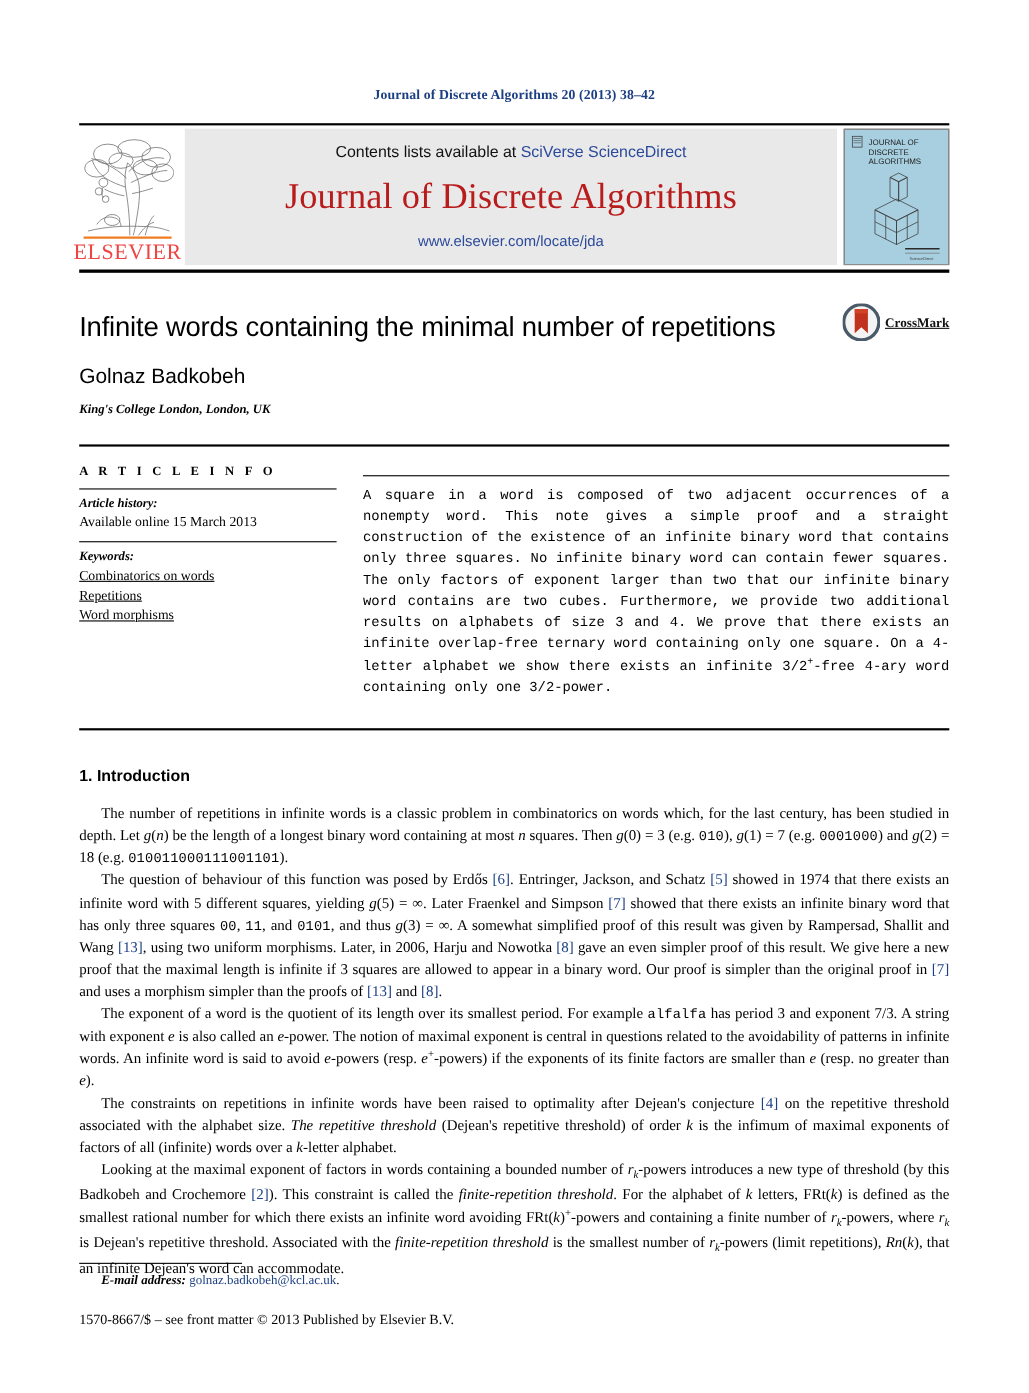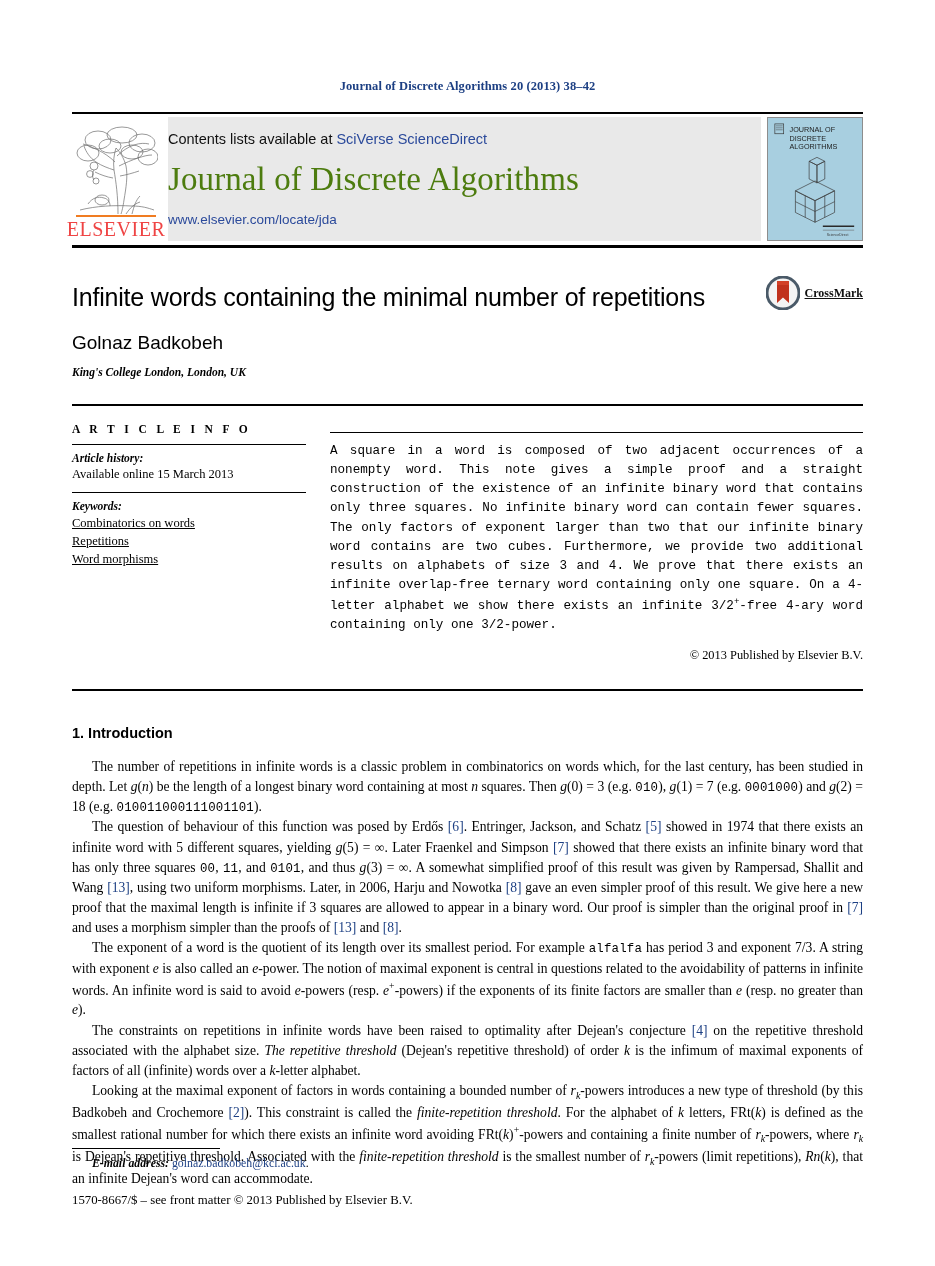--- a/index.html
+++ b/index.html
@@ -68,36 +68,36 @@
     line-height: 1;
     margin-top: 1px;
   }
   .masthead-center {
     flex: 1 1 auto;
     background: #e9e9e9;
     margin: 0 6px 0 8px;
     display: flex;
     flex-direction: column;
     justify-content: space-between;
-    align-items: flex-start;
+    align-items: center;
     padding: 14px 0 14px 0;
     box-sizing: border-box;
   }
   .contents-line {
     font-family: "Liberation Sans", sans-serif;
     font-size: 14.5px;
     color: #111;
   }
   .contents-line .sd-link {
     color: #2b4a9b;
   }
   .journal-name {
     font-family: "Liberation Serif", serif;
     font-size: 33px;
-    color: #4d7c0f;
+    color: #b91c1c;
     letter-spacing: 0.1px;
   }
   .journal-url {
     font-family: "Liberation Sans", sans-serif;
     font-size: 13.5px;
     color: #2b4a9b;
   }
   .cover-thumb {
     flex: 0 0 96px;
     width: 96px;
@@ -396,21 +396,20 @@
       <div class="kw-block">
         <div class="kw-item">Combinatorics on words</div>
         <div class="kw-item">Repetitions</div>
         <div class="kw-item">Word morphisms</div>
       </div>
     </div>
 
     <div class="col-abstract">
       <div class="hr-thin-abs"></div>
       <div class="abstract-text">A square in a word is composed of two adjacent occurrences of a nonempty word. This note gives a simple proof and a straight construction of the existence of an infinite binary word that contains only three squares. No infinite binary word can contain fewer squares. The only factors of exponent larger than two that our infinite binary word contains are two cubes. Furthermore, we provide two additional results on alphabets of size 3 and 4. We prove that there exists an infinite overlap-free ternary word containing only one square. On a 4-letter alphabet we show there exists an infinite 3/2<sup>+</sup>-free 4-ary word containing only one 3/2-power.</div>
-      <div class="copyright-line">© 2013 Published by Elsevier B.V.</div>
     </div>
   </div>
   <div class="info-rule-bottom"></div>
 
   <div class="body-sec">
     <h2 class="sec-title">1. Introduction</h2>
     <p class="para">The number of repetitions in infinite words is a classic problem in combinatorics on words which, for the last century, has been studied in depth. Let <span class="mi">g</span>(<span class="mi">n</span>) be the length of a longest binary word containing at most <span class="mi">n</span> squares. Then <span class="mi">g</span>(0) = 3 (e.g. <span class="mono">010</span>), <span class="mi">g</span>(1) = 7 (e.g. <span class="mono">0001000</span>) and <span class="mi">g</span>(2) = 18 (e.g. <span class="mono">010011000111001101</span>).</p>
     <p class="para">The question of behaviour of this function was posed by Erdős <span class="ref">[6]</span>. Entringer, Jackson, and Schatz <span class="ref">[5]</span> showed in 1974 that there exists an infinite word with 5 different squares, yielding <span class="mi">g</span>(5) = ∞. Later Fraenkel and Simpson <span class="ref">[7]</span> showed that there exists an infinite binary word that has only three squares <span class="mono">00</span>, <span class="mono">11</span>, and <span class="mono">0101</span>, and thus <span class="mi">g</span>(3) = ∞. A somewhat simplified proof of this result was given by Rampersad, Shallit and Wang <span class="ref">[13]</span>, using two uniform morphisms. Later, in 2006, Harju and Nowotka <span class="ref">[8]</span> gave an even simpler proof of this result. We give here a new proof that the maximal length is infinite if 3 squares are allowed to appear in a binary word. Our proof is simpler than the original proof in <span class="ref">[7]</span> and uses a morphism simpler than the proofs of <span class="ref">[13]</span> and <span class="ref">[8]</span>.</p>
     <p class="para">The exponent of a word is the quotient of its length over its smallest period. For example <span class="mono">alfalfa</span> has period 3 and exponent 7/3. A string with exponent <span class="mi">e</span> is also called an <span class="mi">e</span>-power. The notion of maximal exponent is central in questions related to the avoidability of patterns in infinite words. An infinite word is said to avoid <span class="mi">e</span>-powers (resp. <span class="mi">e</span><sup>+</sup>-powers) if the exponents of its finite factors are smaller than <span class="mi">e</span> (resp. no greater than <span class="mi">e</span>).</p>
     <p class="para">The constraints on repetitions in infinite words have been raised to optimality after Dejean's conjecture <span class="ref">[4]</span> on the repetitive threshold associated with the alphabet size. <span class="em">The repetitive threshold</span> (Dejean's repetitive threshold) of order <span class="mi">k</span> is the infimum of maximal exponents of factors of all (infinite) words over a <span class="mi">k</span>-letter alphabet.</p>

